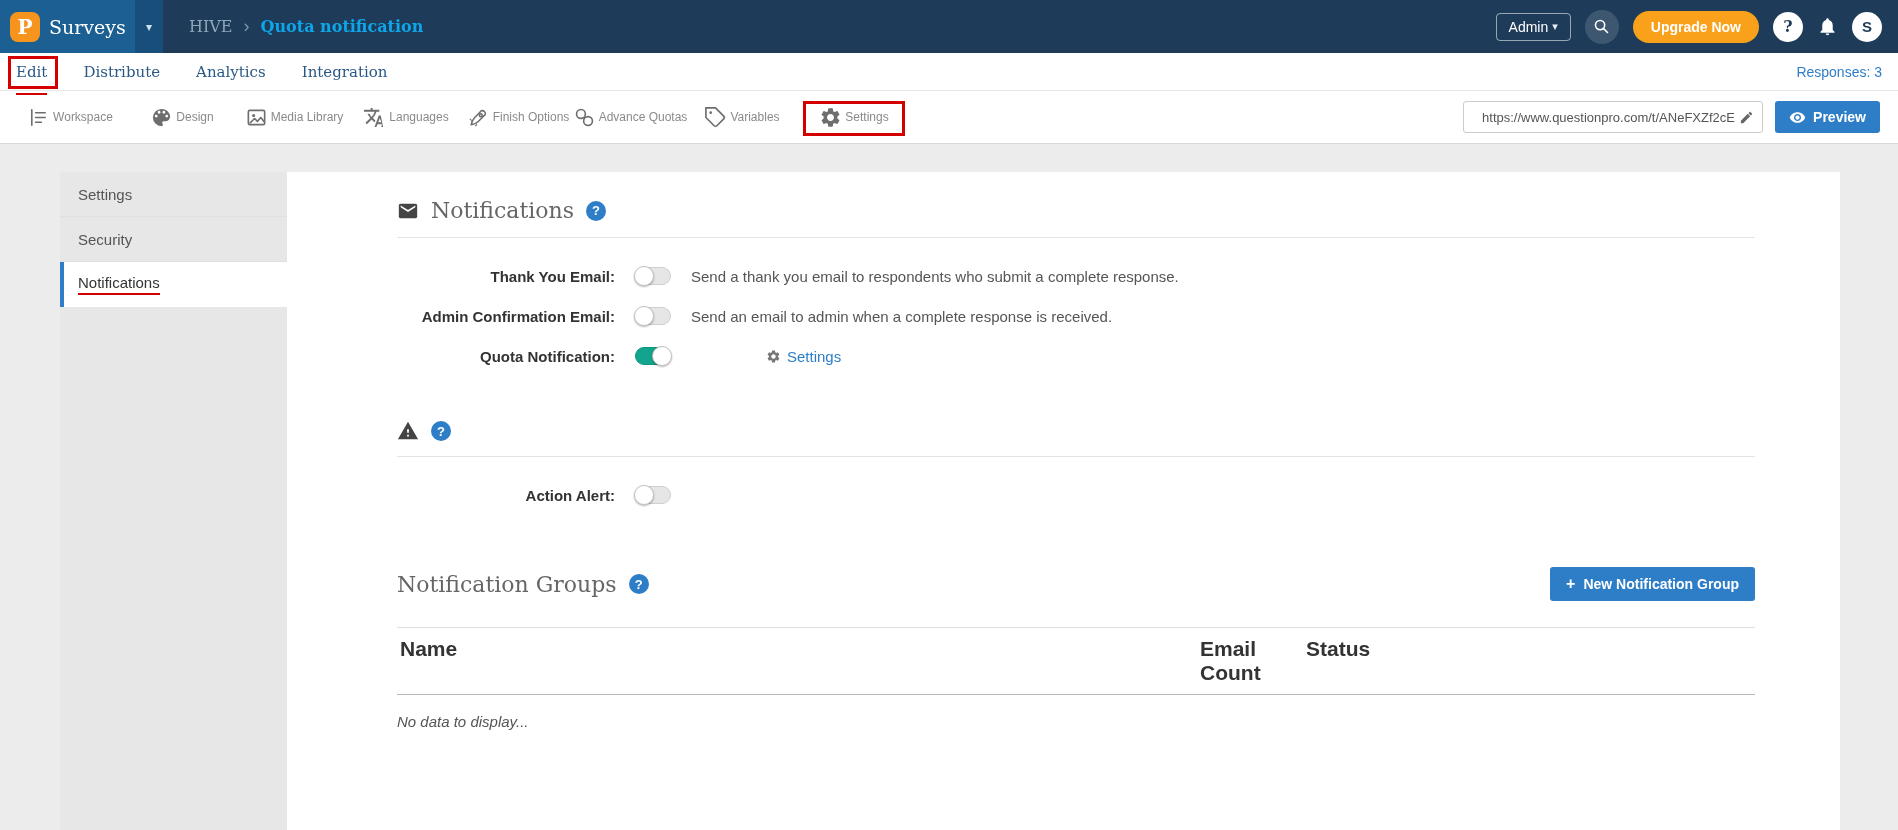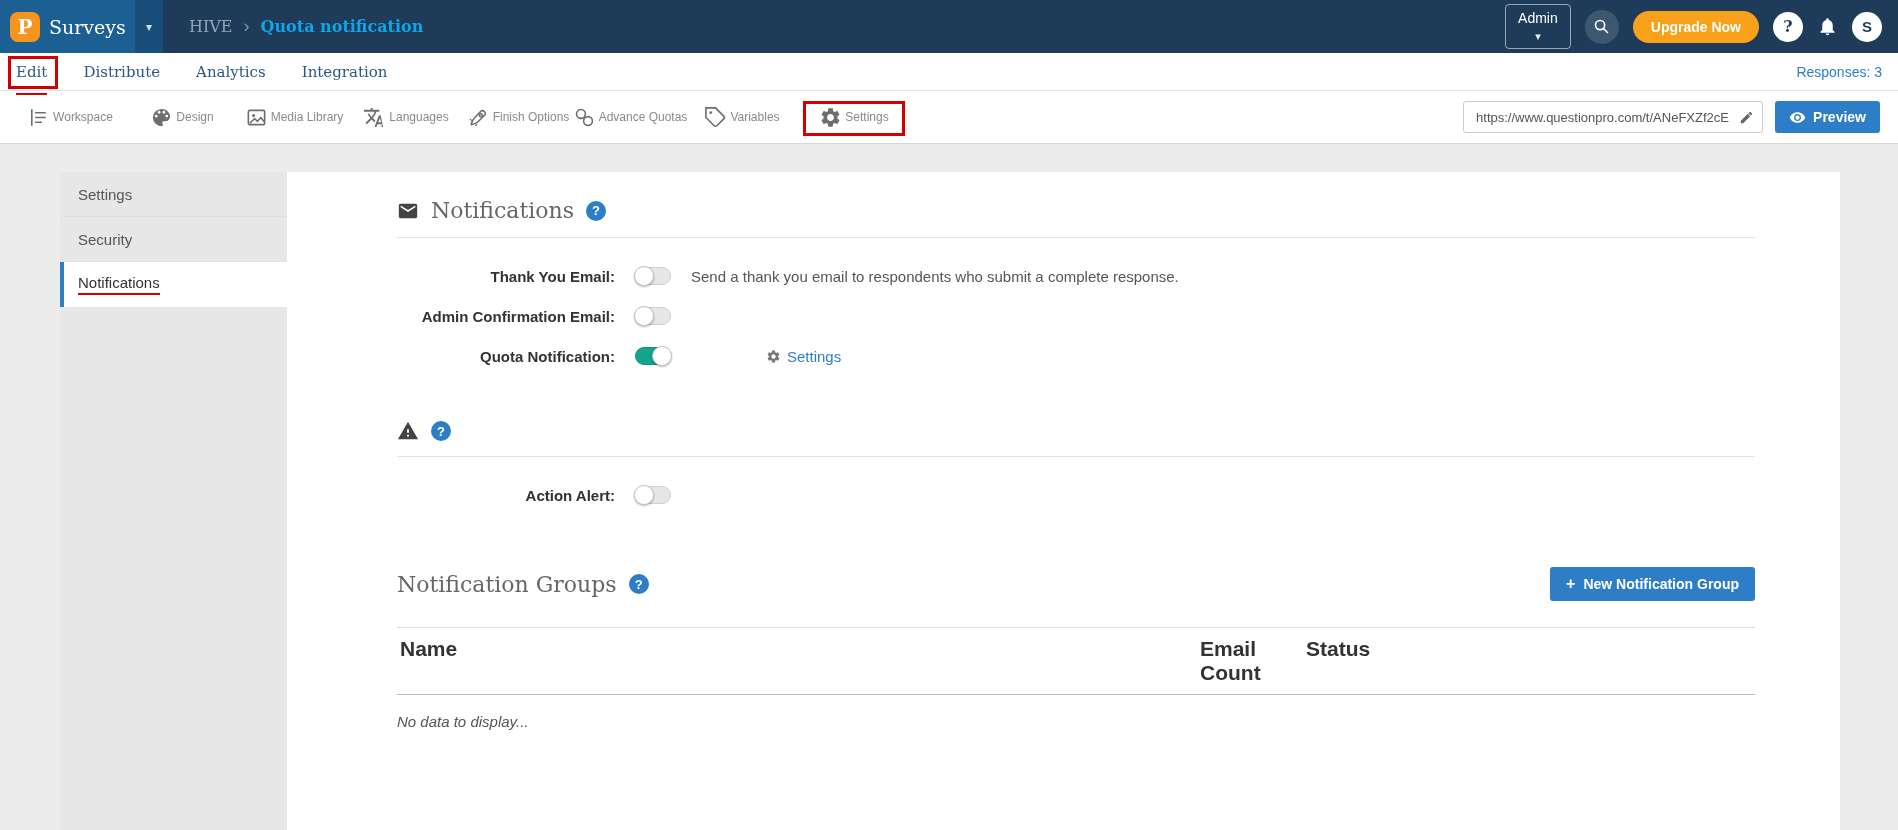--- a/index.html
+++ b/index.html
@@ -15,21 +15,21 @@
   .topbar { height:53px; background:#1e3c59; display:flex; align-items:center; color:#fff; }
   .logo-area { width:163px; height:100%; background:#1c5f93; display:flex; align-items:center; padding-left:10px; cursor:pointer; position:relative; }
   .p-logo { width:30px; height:30px; border-radius:8px; background:#f7941e; color:#fff; font-weight:bold; font-size:20px; display:flex; align-items:center; justify-content:center; margin-right:9px; font-family:"DejaVu Serif", serif; }
   .product-name { font-size:19px; color:#fff; }
   .logo-caret { width:28px; height:100%; background:#174e7a; display:flex; align-items:center; justify-content:center; margin-left:auto; font-size:12px; color:#cfe2f0; }
   .breadcrumb { display:flex; align-items:center; margin-left:26px; gap:11px; }
   .crumb-parent { color:#8fa6b8; font-size:16px; cursor:pointer; }
   .crumb-sep { color:#7f98ab; font-size:18px; }
   .crumb-current { color:#0ea5e9; font-size:16px;font-weight:bold; }
   .topbar-right { margin-left:auto; display:flex; align-items:center; gap:14px; padding-right:16px; }
-  .admin-pill { border:1px solid rgba(255,255,255,.55); border-radius:4px; padding:5px 12px; display:flex; align-items:center; gap:4px; font-size:14px; cursor:pointer;flex-direction:column; }
+  .admin-pill { border:1px solid rgba(255,255,255,.55); border-radius:4px; padding:5px 12px; display:flex; align-items:center; gap:4px; font-size:14px; cursor:pointer; }
   .admin-caret { font-size:11px; color:#e7eef4; }
   .icon-circle { width:34px; height:34px; border-radius:50%; background:rgba(255,255,255,.14); display:flex; align-items:center; justify-content:center; cursor:pointer; }
   .upgrade-btn { background:#f9a11b; color:#fff; font-weight:bold; font-size:14px; border:none; border-radius:17px; padding:8px 18px; cursor:pointer; font-family:inherit; }
   .help-circle { width:30px; height:30px; border-radius:50%; background:#fff; color:#1e3c59; font-weight:bold; font-size:16px; display:flex; align-items:center; justify-content:center; cursor:pointer; }
   .bell-btn { background:none; border:none; cursor:pointer; display:flex; padding:0; }
   .bell-btn svg { width:21px; height:21px; fill:#fff; }
   .avatar { width:30px; height:30px; border-radius:50%; background:#ffffff; color:#1e3c59; font-weight:bold; font-size:15px; display:flex; align-items:center; justify-content:center; cursor:pointer; }
 
   
   .tabbar { height:38px; background:#fff; display:flex; align-items:center; padding:0 16px; border-bottom:1px solid #e6e6e6; }
@@ -40,21 +40,21 @@
   .responses { margin-left:auto; color:#2e7ec7; font-size:14px; }
 
   
   .toolbar { height:53px; background:#fff; border-bottom:1px solid #d8d8d8; display:flex; align-items:center; padding:0 18px 0 14px; }
   .tool-items { display:flex; }
   .tool-item { width:112px; display:flex; flex-direction:row; align-items:center; justify-content:center; gap:3px; color:#6e6e6e; cursor:pointer; position:relative; }
   .tool-item svg { width:23px; height:23px; }
   .tool-label { font-size:12px; color:#8a8a8a; white-space:nowrap; }
   .anno-box-settings { position:absolute; left:5px; right:5px; top:-5px; bottom:-7px; border:3px solid #d40000; pointer-events:none; }
   .toolbar-right { margin-left:auto; display:flex; align-items:center; gap:12px; }
-  .url-box { display:flex; align-items:center; border:1px solid #ccc; border-radius:3px; height:32px; width:300px; background:#fff; padding:0 6px 0 10px; }
+  .url-box { display:flex; align-items:center; border:1px solid #ccc; border-radius:3px; height:32px; width:300px; background:#fff; padding:0 6px 0 16px; }
   .url-input { border:none; outline:none; flex:1; font-size:13px; color:#555; font-family:inherit; background:transparent; min-width:0; }
   .url-edit-btn { background:none; border:none; cursor:pointer; color:#666; padding:2px; display:flex; }
   .url-edit-btn svg { width:15px; height:15px; fill:#666; }
   .preview-btn { background:#2e7ec7; color:#fff; border:none; border-radius:3px; height:32px; padding:0 14px; display:flex; align-items:center; gap:7px; font-size:14px; font-weight:bold; cursor:pointer; font-family:inherit; }
   .preview-btn svg { width:17px; height:17px; fill:#fff; }
 
   
   .content { display:flex; height:686px; padding:28px 58px 0 60px; background:#ececec; }
   .sidebar { width:227px; background:#e7e7e7; flex-shrink:0; }
   .side-item { height:45px; display:flex; align-items:center; padding-left:18px; font-size:15px; color:#555; cursor:pointer; border-bottom:1px solid #e0e0e0; }
@@ -281,20 +281,21 @@
           <span class="toggle">
               <span class="knob"></span>
             </span>
           <span class="row-desc">Send a thank you email to respondents who submit a complete response.</span>
         </div>
         <div class="form-row">
           <span class="row-label">Admin Confirmation Email:</span>
           <span class="toggle">
               <span class="knob"></span>
             </span>
+          <span class="row-desc">Send an email to admin when a complete response is received.</span>
         </div>
         <div class="form-row">
           <span class="row-label">Quota Notification:</span>
           <span class="toggle on">
               <span class="knob"></span>
             </span>
           <span class="settings-link">
             <span style="display:flex;">
               <svg viewBox="0 0 24 24">
                   <path d="M19.14 12.94c.04-.3.06-.61.06-.94 0-.32-.02-.64-.07-.94l2.03-1.58c.18-.14.23-.41.12-.61l-1.92-3.32c-.12-.22-.37-.29-.59-.22l-2.39.96c-.5-.38-1.03-.7-1.62-.94l-.36-2.54c-.04-.24-.24-.41-.48-.41h-3.84c-.24 0-.43.17-.47.41l-.36 2.54c-.59.24-1.13.57-1.62.94l-2.39-.96c-.22-.08-.47 0-.59.22L2.74 8.87c-.12.21-.08.47.12.61l2.03 1.58c-.05.3-.09.63-.09.94s.02.64.07.94l-2.03 1.58c-.18.14-.23.41-.12.61l1.92 3.32c.12.22.37.29.59.22l2.39-.96c.5.38 1.03.7 1.62.94l.36 2.54c.05.24.24.41.48.41h3.84c.24 0 .44-.17.47-.41l.36-2.54c.59-.24 1.13-.56 1.62-.94l2.39.96c.22.08.47 0 .59-.22l1.92-3.32c.12-.22.07-.47-.12-.61l-2.01-1.58zM12 15.6c-1.98 0-3.6-1.62-3.6-3.6s1.62-3.6 3.6-3.6 3.6 1.62 3.6 3.6-1.62 3.6-3.6 3.6z"></path>

